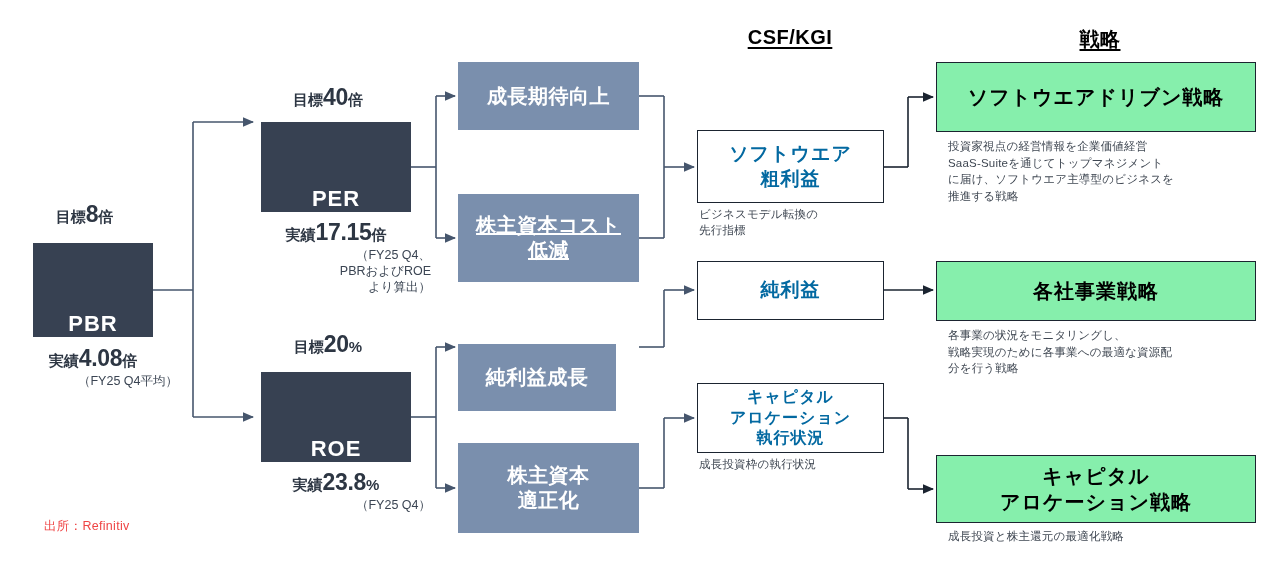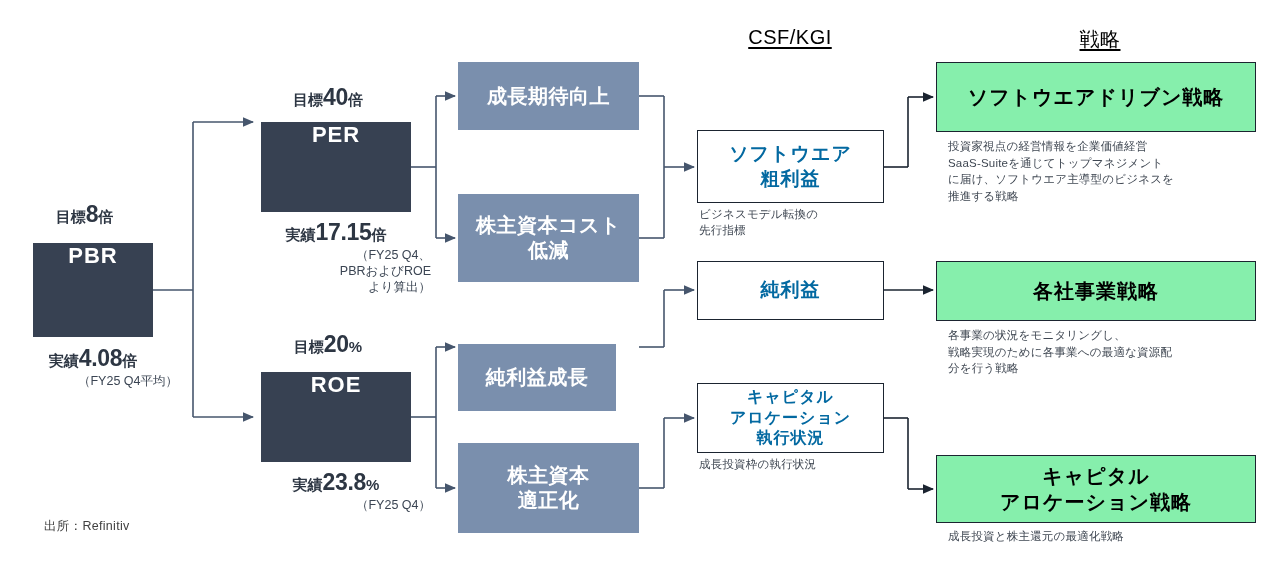--- a/index.html
+++ b/index.html
@@ -8,27 +8,27 @@
     font-family:"Liberation Sans","DejaVu Sans",sans-serif;
     color:#2d3643;position:relative;overflow:hidden;
   }
   #stage{position:relative;width:1280px;height:567px;}
   #wires{position:absolute;left:0;top:0;width:1280px;height:567px;pointer-events:none;}
 
   .abs{position:absolute;box-sizing:border-box;}
 
   
   .colhead{
-    font-size:20px;font-weight:normal;color:#000;text-align:center;
+    font-size:20px;font-weight:bold;color:#000;text-align:center;
     text-decoration:underline;text-underline-offset:3px;letter-spacing:.5px;
   }
 
   
   .kpibox{
-    background:#374152;color:#ffffff;display:flex;align-items:flex-start;
+    background:#374152;color:#ffffff;display:flex;align-items:flex-end;
     justify-content:center;font-size:22px;font-weight:bold;letter-spacing:1px;
   }
   
   .cap{text-align:center;color:#2d3643;line-height:1.25;}
   .cap .lbl{font-size:15px;font-weight:bold;}
   .cap .big{font-size:23px;font-weight:bold;letter-spacing:-.3px;}
   .cap .unit{font-size:15px;font-weight:bold;}
   .cap .sub{font-size:12.5px;font-weight:normal;color:#3b4553;display:block;line-height:1.3;text-align:right;}
 
   
@@ -47,21 +47,21 @@
   .kginote{font-size:11.5px;color:#3f4752;line-height:1.35;letter-spacing:.2px;}
 
   
   .stratbox{
     background:#86efac;border:1.3px solid #1b2430;color:#000;
     display:flex;align-items:center;justify-content:center;text-align:center;
     font-size:20px;font-weight:bold;line-height:1.3;letter-spacing:1px;
   }
   .stratnote{font-size:11.5px;color:#3f4752;line-height:1.45;letter-spacing:.2px;}
 
-  .source{font-size:12.5px;color:#404040;letter-spacing:.3px;}
+  .source{font-size:12.5px;color:#ef4444;letter-spacing:.3px;}
   .nowrap{white-space:pre-line;}
 </style>
 </head>
 <body>
 
 <div id="stage">
 
   <svg id="wires" viewBox="0 0 1280 567" xmlns="http://www.w3.org/2000/svg">
     <defs>
       <marker id="ah" markerWidth="7" markerHeight="7" refX="6.3" refY="3" orient="auto">
@@ -148,21 +148,21 @@
   </div>
   <div class="abs kpibox" style="left:261px;top:372px;width:150px;height:90px;">
     <span>ROE</span>
   </div>
   <div class="abs cap" style="left:241px;top:468px;width:190px;">
     <span class="lbl">実績</span><span class="big">23.8</span><span class="unit">%</span>
     <span class="sub nowrap">（FY25 Q4）</span>
   </div>
 
   <div class="abs csfbox nowrap" style="left:458px;top:62px;width:181px;height:68px;">成長期待向上</div>
-  <div class="abs csfbox nowrap" style="left:458px;top:194px;width:181px;height:88px;">株主資本コスト
+  <div class="abs csfbox nowrap" style="left:458px;top:194px;width:181px;height:88px;text-decoration:underline;">株主資本コスト
 低減</div>
   <div class="abs csfbox nowrap" style="left:458px;top:320px;width:158px;height:67px;margin-top:24px;">純利益成長</div>
   <div class="abs csfbox nowrap" style="left:458px;top:443px;width:181px;height:90px;">株主資本
 適正化</div>
 
   <div class="abs kgibox nowrap" style="left:697px;top:130px;width:187px;height:73px;">ソフトウエア
 粗利益</div>
   <div class="abs kginote nowrap" style="left:699px;top:207px;width:200px;">ビジネスモデル転換の
 先行指標</div>
 

